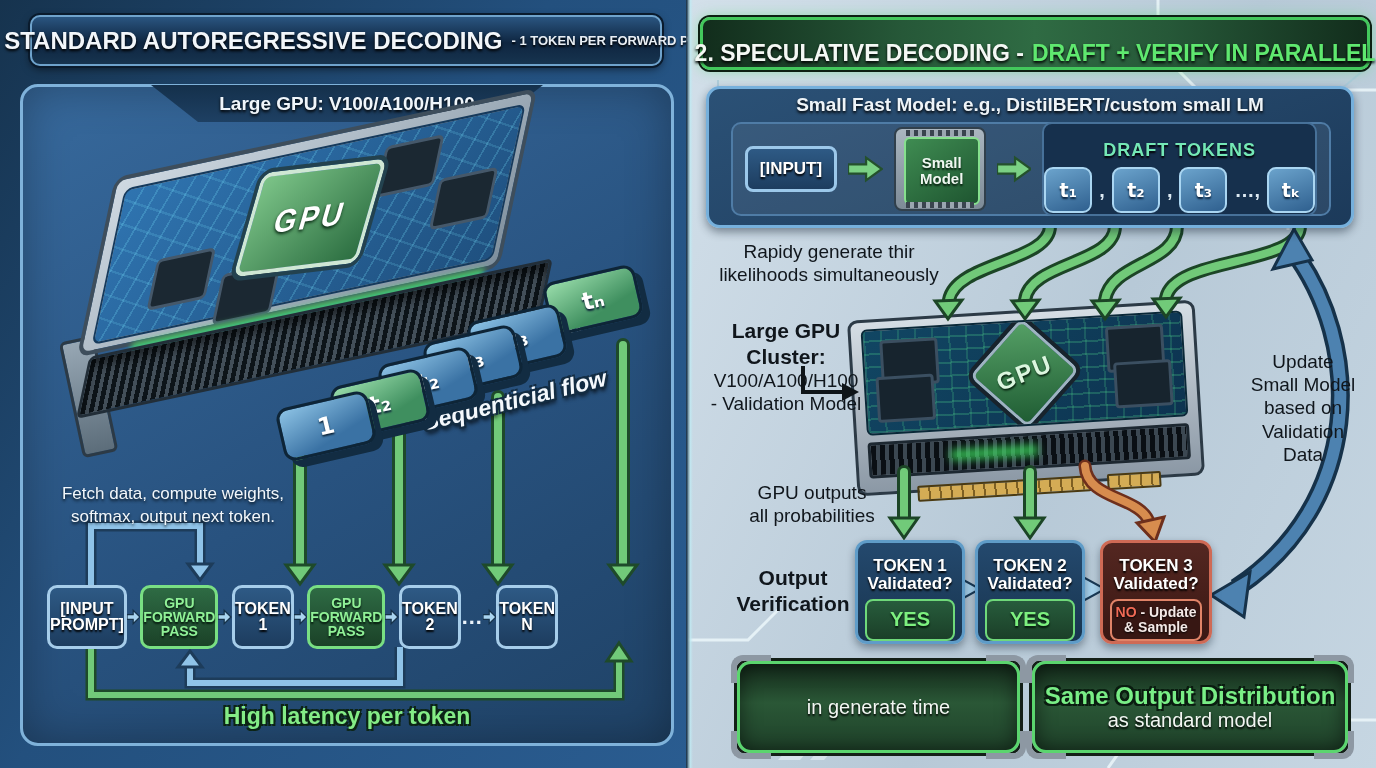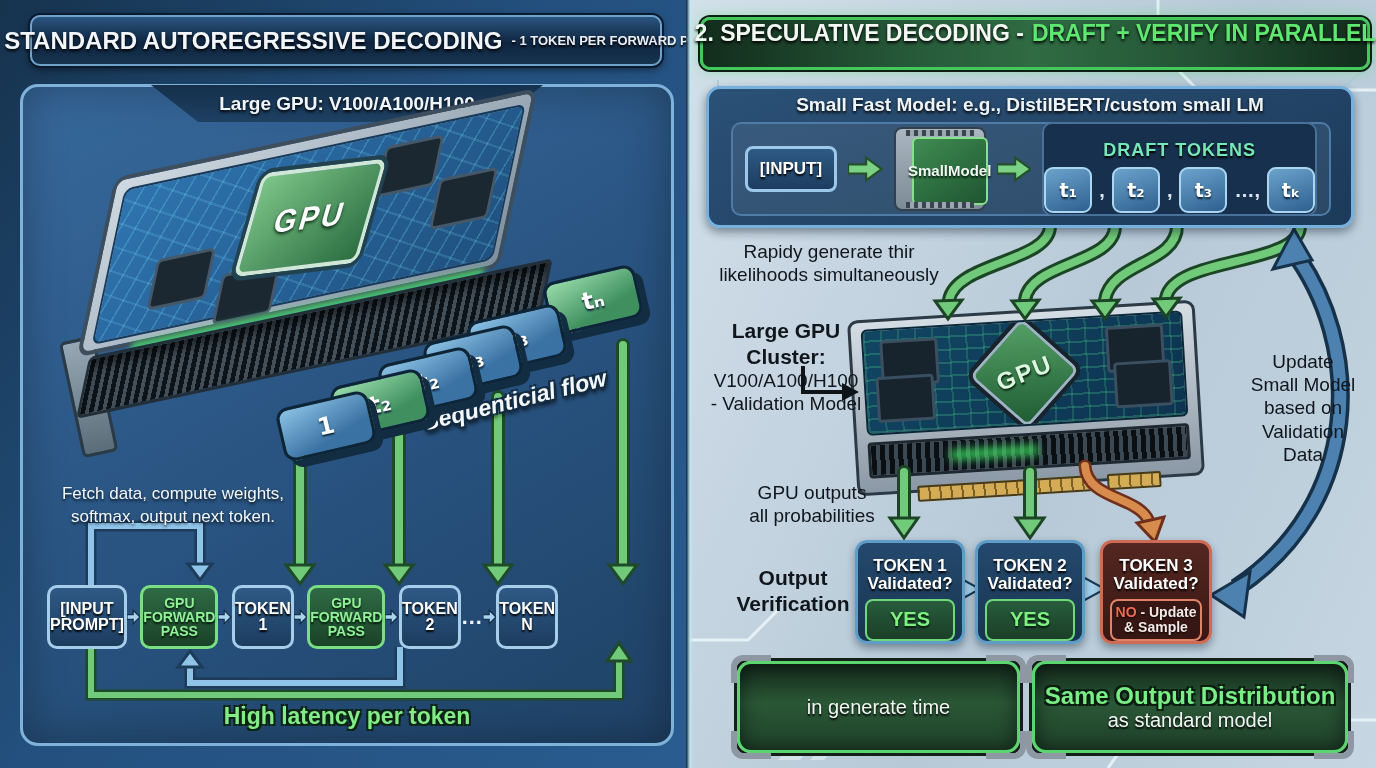--- a/index.html
+++ b/index.html
@@ -84,44 +84,44 @@
   .panel-right{position:absolute;left:688px;top:0;width:688px;height:768px;
     background:linear-gradient(115deg,#d3e0ea,#b7c9d7 55%,#c6d6e2);}
   .divider{position:absolute;left:686px;top:0;width:7px;height:768px;z-index:4;
     background:linear-gradient(90deg,#0d1e30,#bfe9f2 60%,rgba(191,233,242,0));opacity:.85;}
   .deco{position:absolute;left:0;top:0;z-index:0;}
 
   .r-titlebar{position:absolute;left:12px;top:17px;width:664px;height:47px;border-radius:10px;z-index:3;
     border:3px solid #43c85c;
     background:linear-gradient(90deg,#122d1c,#265838 30%,#2f6b43 50%,#265838 70%,#122d1c);
     box-shadow:0 0 0 2px #0c1f12,0 0 14px rgba(80,220,110,.55);
-    display:flex;align-items:flex-start;justify-content:center;gap:8px;white-space:nowrap;}
+    display:flex;align-items:flex-end;justify-content:center;gap:8px;white-space:nowrap;}
   .r-title{font-size:23px;font-weight:bold;color:#f4f8f4;text-shadow:0 2px 3px #000;}
   .r-title-accent{font-size:23px;font-weight:bold;color:#5fe86f;text-shadow:0 2px 3px #000;}
 
   .r-smallbox{position:absolute;left:18px;top:86px;width:648px;height:142px;border-radius:14px;z-index:3;
     background:linear-gradient(160deg,#2b5176,#1c3a5a);border:3px solid #76b0dc;
     box-shadow:0 4px 10px rgba(10,25,40,.45);box-sizing:border-box;}
   .r-smallbox-header{position:absolute;left:0;top:5px;width:100%;text-align:center;
     font-size:19px;font-weight:bold;color:#eef4f8;text-shadow:0 2px 3px #000;}
   .r-smallbox-inner{position:absolute;left:22px;top:33px;right:20px;bottom:9px;border-radius:10px;
     background:rgba(255,255,255,.07);border:2px solid #4f7ca6;
     display:flex;align-items:center;padding:0 12px;gap:11px;box-sizing:border-box;}
   .input-box{width:86px;height:40px;border-radius:8px;border:3px solid #9cc8ea;
     background:linear-gradient(180deg,#2e5a85,#1d3d5f);display:flex;align-items:center;justify-content:center;
     font-size:17px;font-weight:bold;color:#fff;text-shadow:0 2px 2px #000;flex:none;}
   .chip-outer{width:92px;height:84px;border-radius:8px;border:2px solid #31404c;flex:none;
     background:linear-gradient(#aab6c0,#7d8b97);padding:8px 8px;box-sizing:border-box;position:relative;}
   .chip-outer::before,.chip-outer::after{content:"";position:absolute;left:10px;right:10px;height:6px;
     background:repeating-linear-gradient(90deg,#39444e 0 4px,#9aa6b0 4px 8px);}
   .chip-outer::before{top:1px;} .chip-outer::after{bottom:1px;}
   .chip-core{width:100%;height:100%;border-radius:6px;border:2px solid #86e08e;
-    background:linear-gradient(145deg,#3f8c52,#1e5530);display:flex;flex-direction:row;
+    background:linear-gradient(145deg,#3f8c52,#1e5530);display:flex;flex-direction:column;
     align-items:center;justify-content:center;line-height:1.05;
-    font-size:15px;font-weight:bold;color:#f0f8f1;text-shadow:0 2px 2px #04170a;margin-left:8px;}
+    font-size:15px;font-weight:bold;color:#f0f8f1;text-shadow:0 2px 2px #04170a;}
   .draft-box{flex:1;height:94px;border-radius:10px;background:#16304d;border:2px solid #477199;
     box-sizing:border-box;padding-top:16px;}
   .draft-title{text-align:center;font-size:18px;font-weight:bold;color:#74e8b6;letter-spacing:1px;
     text-shadow:0 2px 2px #000;}
   .draft-row{display:flex;align-items:center;justify-content:center;gap:7px;margin-top:6px;}
   .token{width:44px;height:42px;border-radius:9px;border:2px solid #aad6f2;
     background:linear-gradient(160deg,#6ba3cc,#2f608f);display:flex;align-items:center;justify-content:center;
     font-family:"DejaVu Sans",sans-serif;font-size:19px;font-weight:bold;color:#fff;text-shadow:0 2px 2px #09203a;}
   .draft-sep{font-size:20px;font-weight:bold;color:#dce9f2;}
 

